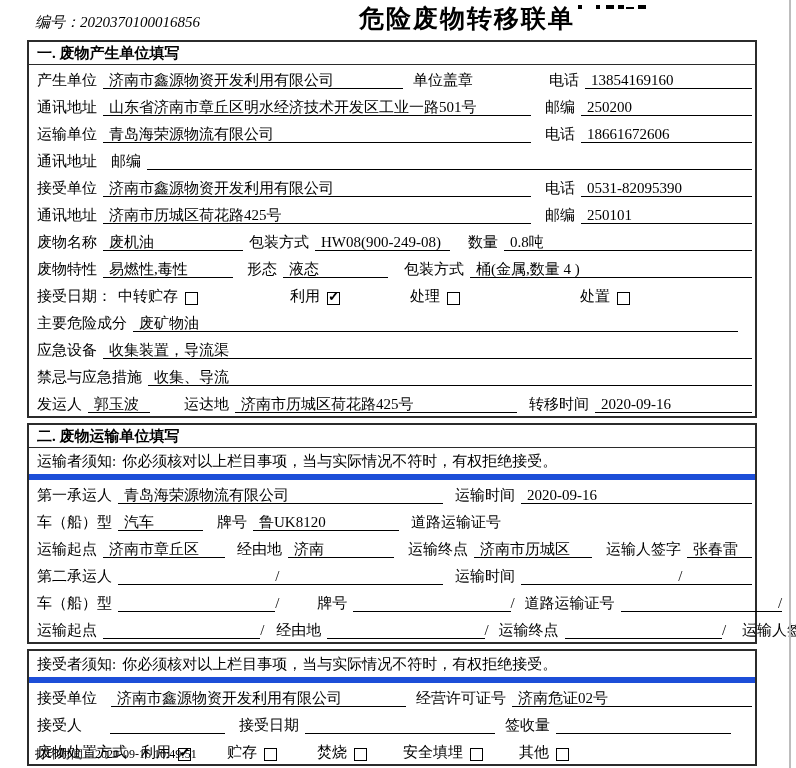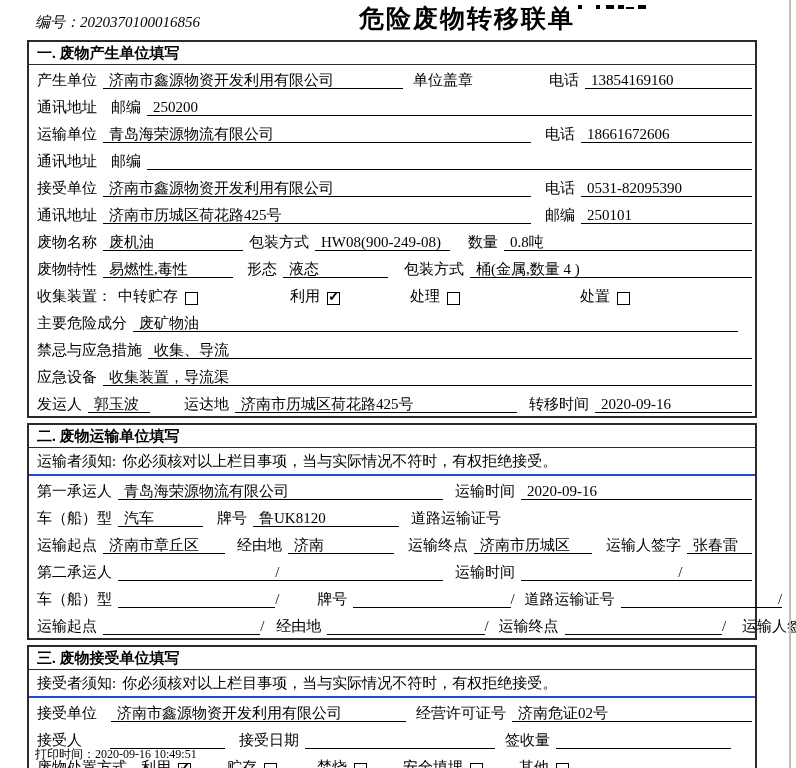--- a/index.html
+++ b/index.html
@@ -8,21 +8,21 @@
     font-family:"Liberation Serif","DejaVu Serif",serif;
     position:relative; overflow:hidden;
   }
   .hdr { position:absolute; left:0; top:0; width:796px; height:40px; }
   .serial { position:absolute; left:35px; top:13px; font-size:15px; white-space:nowrap;font-style:italic; }
   .doc-title { position:absolute; left:338px; top:2px; font-size:25px; font-weight:bold; letter-spacing:2px; white-space:nowrap;margin-left:21px; }
   .qr { position:absolute; left:578px; top:0; width:76px; height:9px; overflow:hidden; }
   .table { position:absolute; left:27px; top:40px; width:730px; }
   .sec { border:2px solid #2b2b2b; margin-bottom:5px; box-sizing:border-box; background:#fff; }
   .sec-title { height:22px; line-height:22px; font-weight:bold; font-size:15px; padding-left:8px; border-bottom:1px solid #2b2b2b; }
-  .notice { height:26px; line-height:26px; font-size:15px; padding-left:8px; border-bottom:2px solid #1d4ed8; display:flex; white-space:nowrap; }
+  .notice { height:26px; line-height:26px; font-size:15px; padding-left:8px; border-bottom:6px solid #1d4ed8; display:flex; white-space:nowrap; }
   .row { height:24px; display:flex; align-items:flex-end; padding:0 3px 3px 8px; font-size:15px; }
   .lb { white-space:nowrap; line-height:18px; flex:0 0 auto; }
   .val { border-bottom:1px solid #000; height:18px; line-height:18px; white-space:nowrap; padding-left:6px; margin-left:6px; box-sizing:border-box; flex:0 0 auto; overflow:visible; }
   .fill { flex:1 1 auto; }
   .slash { padding-left:22%; }
   .opt { display:flex; align-items:flex-end; height:18px; flex:0 0 auto; }
   .cb { display:inline-block; width:11px; height:11px; border:1px solid #000; position:relative; margin-left:7px; flex:0 0 auto; }
   .cb.checked::after { content:"✓"; position:absolute; left:0px; top:-5px; font-size:14px; font-weight:bold; }
   .ftr { position:absolute; left:35px; top:746px; font-size:12px; white-space:nowrap; }
   .edge-line { position:absolute; left:789px; top:0; width:2px; height:768px; background:#bdbdbd; }
@@ -66,20 +66,21 @@
     <div class="row">
       <span class="lb">产生单位</span>
       <span class="val" style="width:300px">济南市鑫源物资开发利用有限公司</span>
       <span class="lb ml10">单位盖章</span>
       <span class="lb ml76">电话</span>
       <span class="val fill">13854169160</span>
     </div>
 
     <div class="row">
       <span class="lb">通讯地址</span>
+      <span class="val" style="width:428px">山东省济南市章丘区明水经济技术开发区工业一路501号</span>
       <span class="lb ml14">邮编</span>
       <span class="val fill">250200</span>
     </div>
 
     <div class="row">
       <span class="lb">运输单位</span>
       <span class="val" style="width:428px">青岛海荣源物流有限公司</span>
       <span class="lb ml14">电话</span>
       <span class="val fill">18661672606</span>
     </div>
@@ -116,21 +117,21 @@
     <div class="row">
       <span class="lb">废物特性</span>
       <span class="val" style="width:130px">易燃性,毒性</span>
       <span class="lb ml14">形态</span>
       <span class="val" style="width:105px">液态</span>
       <span class="lb ml16">包装方式</span>
       <span class="val fill">桶(金属,数量 4 )</span>
     </div>
 
     <div class="row">
-      <span class="lb">收集装置：</span>
+      <span class="lb">接受日期：</span>
       <span class="opt ml6">
         <span class="lb">中转贮存</span>
         <span class="cb"></span>
       </span>
       <span class="opt ml92">
         <span class="lb">利用</span>
         <span class="cb checked"></span>
       </span>
       <span class="opt ml70">
         <span class="lb">处理</span>
@@ -141,27 +142,27 @@
         <span class="cb"></span>
       </span>
     </div>
 
     <div class="row">
       <span class="lb">主要危险成分</span>
       <span class="val fill" style="margin-right:14px">废矿物油</span>
     </div>
 
     <div class="row">
+      <span class="lb">应急设备</span>
+      <span class="val fill">收集装置，导流渠</span>
+    </div>
+
+    <div class="row">
       <span class="lb">禁忌与应急措施</span>
       <span class="val fill">收集、导流</span>
-    </div>
-
-    <div class="row">
-      <span class="lb">应急设备</span>
-      <span class="val fill">收集装置，导流渠</span>
     </div>
 
     <div class="row">
       <span class="lb">发运人</span>
       <span class="val" style="width:62px">郭玉波</span>
       <span class="lb ml34">运达地</span>
       <span class="val" style="width:282px">济南市历城区荷花路425号</span>
       <span class="lb ml12">转移时间</span>
       <span class="val fill">2020-09-16</span>
     </div>
@@ -222,21 +223,20 @@
       <span class="lb ml16">经由地</span>
       <span class="val slash" style="width:100px">/</span>
       <span class="lb ml14">运输终点</span>
       <span class="val slash" style="width:130px">/</span>
       <span class="lb ml20">运输人签字</span>
 
     </div>
   </div>
 
   <div class="sec">
-    <div class="sec-title">三. 废物接受单位填写</div>
     <div class="notice">
       <span>接受者须知:</span>
       <span class="ml6">你必须核对以上栏目事项，当与实际情况不符时，有权拒绝接受。</span>
     </div>
 
     <div class="row">
       <span class="lb">接受单位</span>
       <span class="val ml14" style="width:295px">济南市鑫源物资开发利用有限公司</span>
       <span class="lb ml10">经营许可证号</span>
       <span class="val fill">济南危证02号</span>

